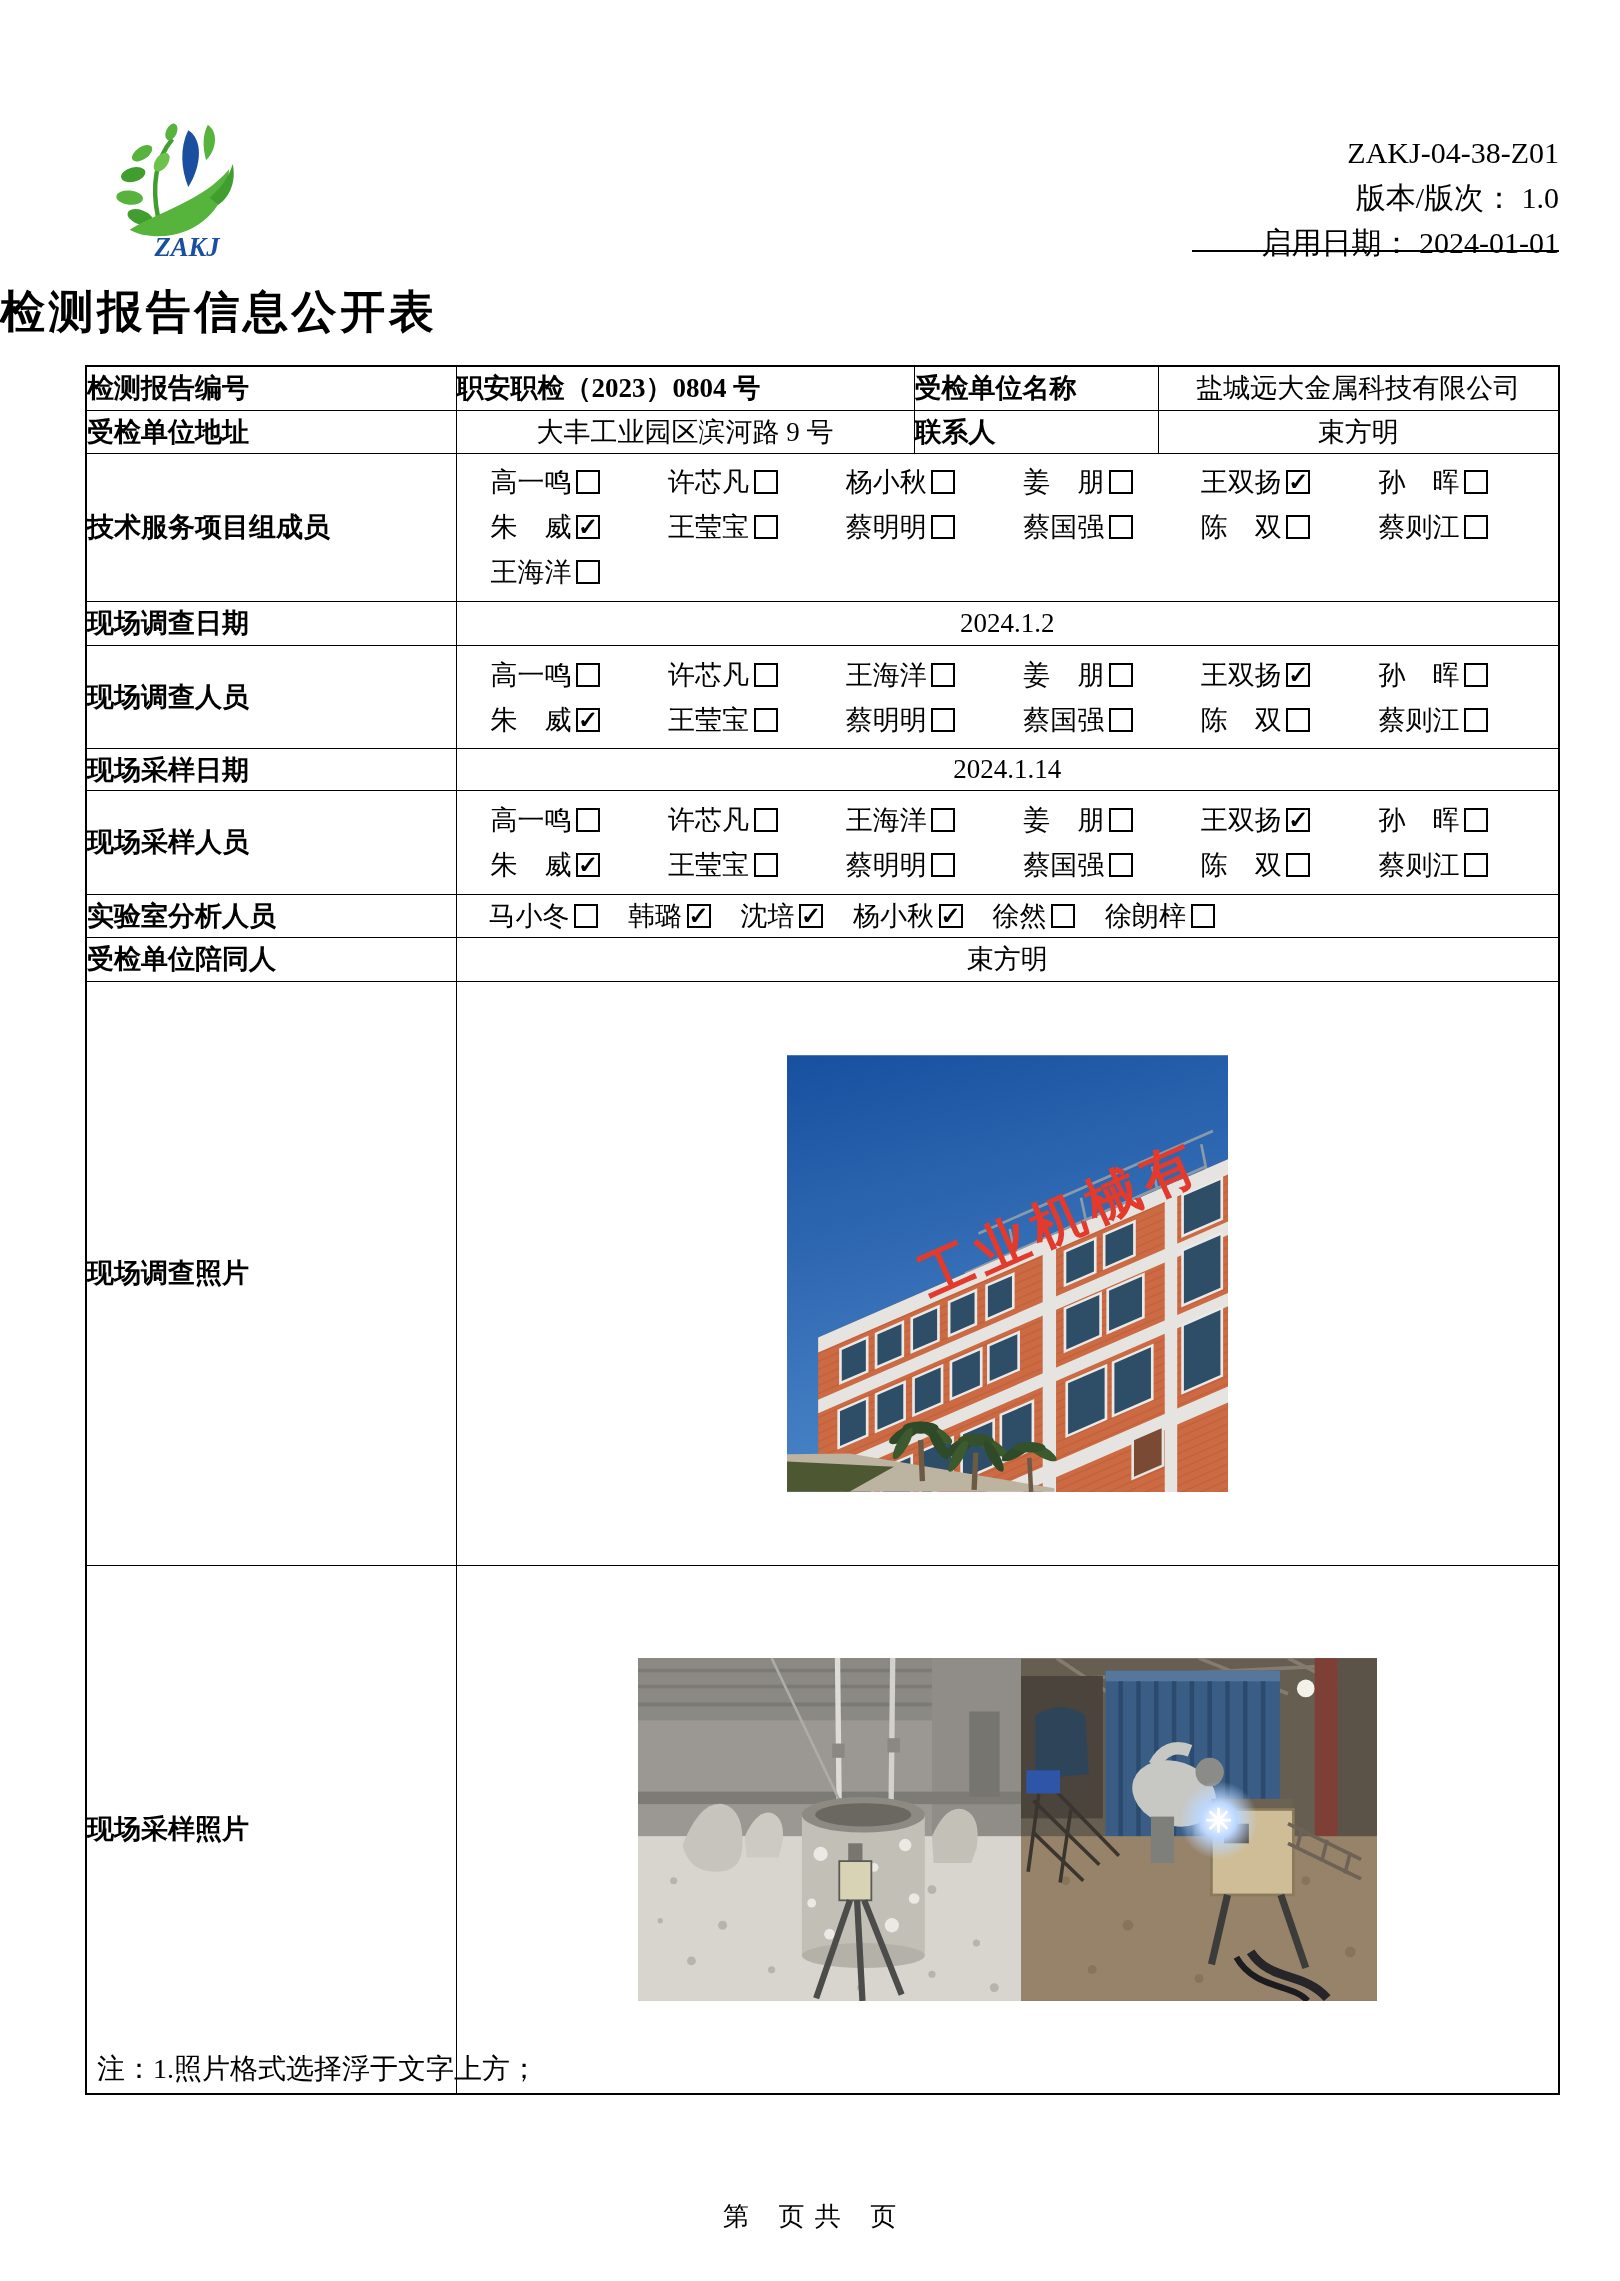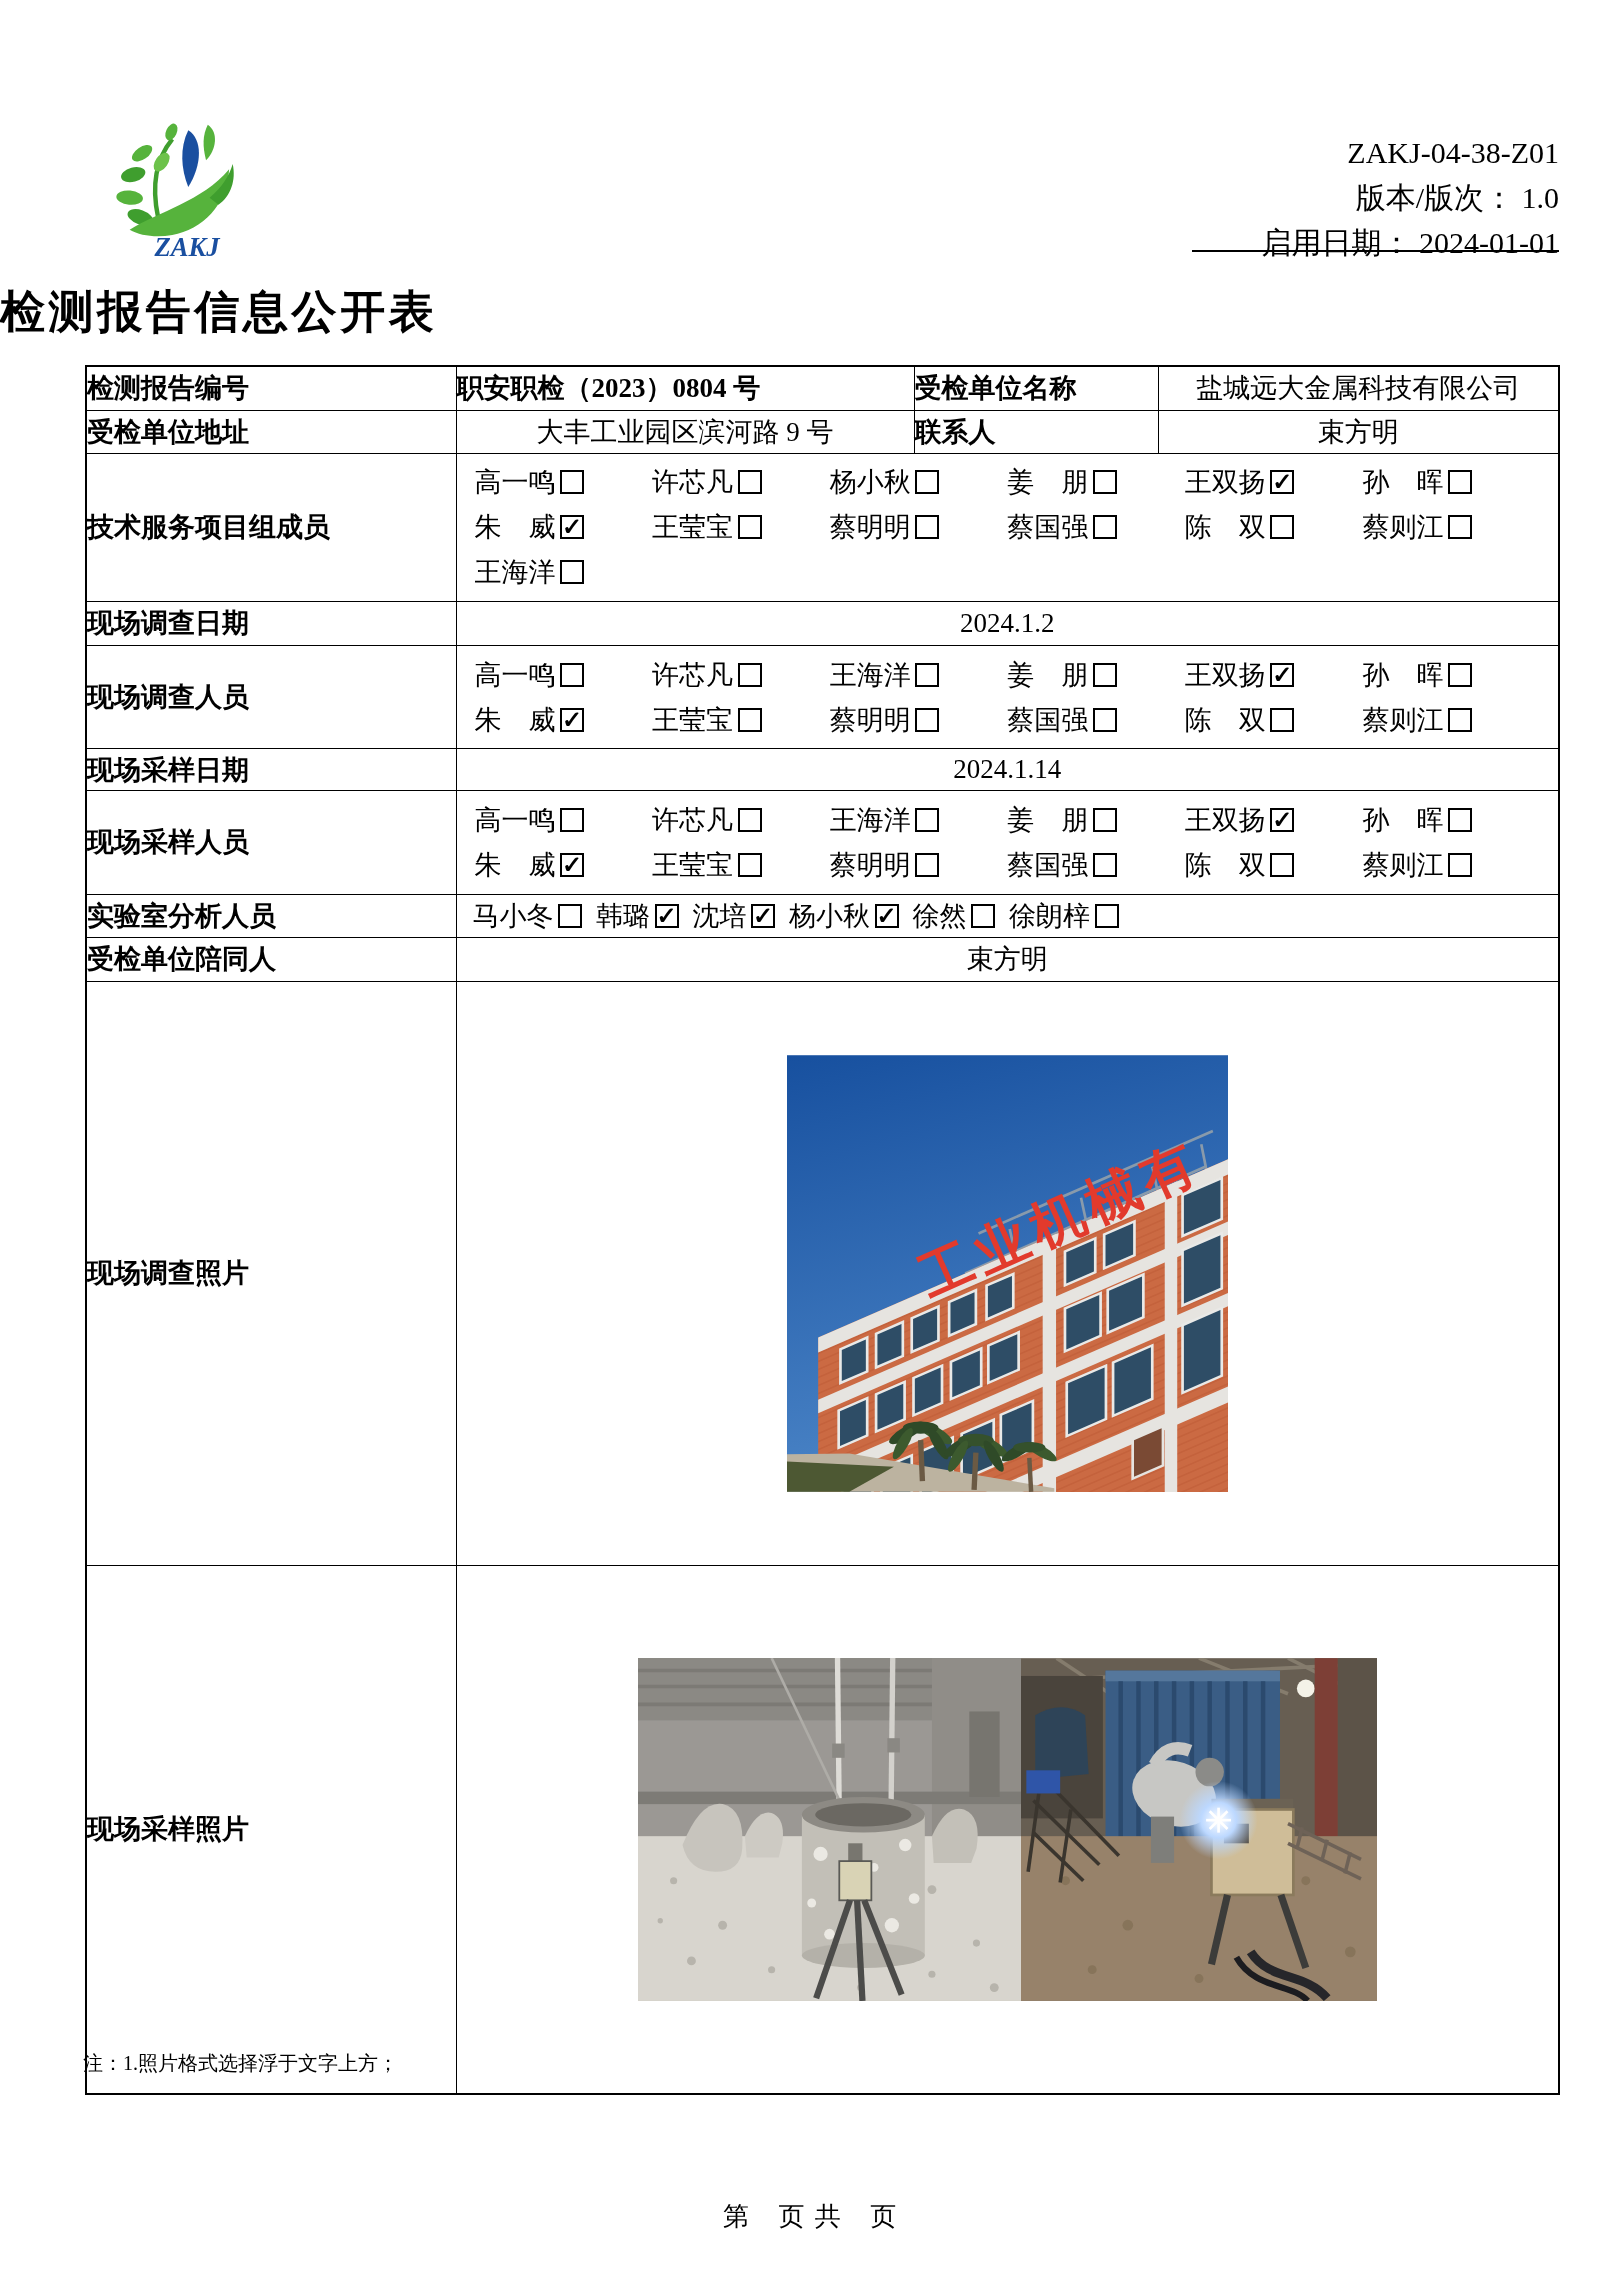--- a/index.html
+++ b/index.html
@@ -18,28 +18,28 @@
   
   table.main{position:absolute;left:85px;top:365px;width:1473px;border-collapse:collapse;
              border:2.7px solid #000;table-layout:fixed;}
   table.main td{border:1.8px solid #000;font-size:27px;vertical-align:middle;padding:0;}
   td.lbl{font-weight:bold;}
   td.val{text-align:center;}
   td.val-left{text-align:left;padding-left:19.6px;font-weight:bold;}
   .members-grid{display:grid;grid-template-columns:repeat(6,1fr);padding:10.7px 18px;row-gap:9px;}
   .members-inline{display:flex;align-items:center;gap:14px;padding-left:16px;}
   .member{display:flex;align-items:center;white-space:nowrap;}
-  .mname{font-size:27px;}
+  .mname{font-size:27px;margin-left:16px;}
   .cb{display:inline-flex;align-items:center;justify-content:center;
       width:24px;height:24px;border:2.7px solid #000;margin-left:4.5px;
       font-size:24px;font-weight:bold;line-height:1;box-sizing:border-box;}
   td.photo-cell{text-align:center;}
   .photo-wrap{display:flex;justify-content:center;align-items:center;}
   
-  .note{position:absolute;left:83px;top:2050px;font-size:20px;}
+  .note{position:absolute;left:97px;top:2050px;font-size:28px;}
   .footer{position:absolute;left:0;top:2199px;width:100%;text-align:center;font-size:26px;letter-spacing:1.8px;}
 </style>
 </head>
 <body>
 
 <div class="page">
 
   <svg class="logo" viewBox="0 0 170 168">
     <g>
       <path d="M62,118 C54,80 60,52 78,30" stroke="#3f9e2e" stroke-width="5" fill="none"></path>

